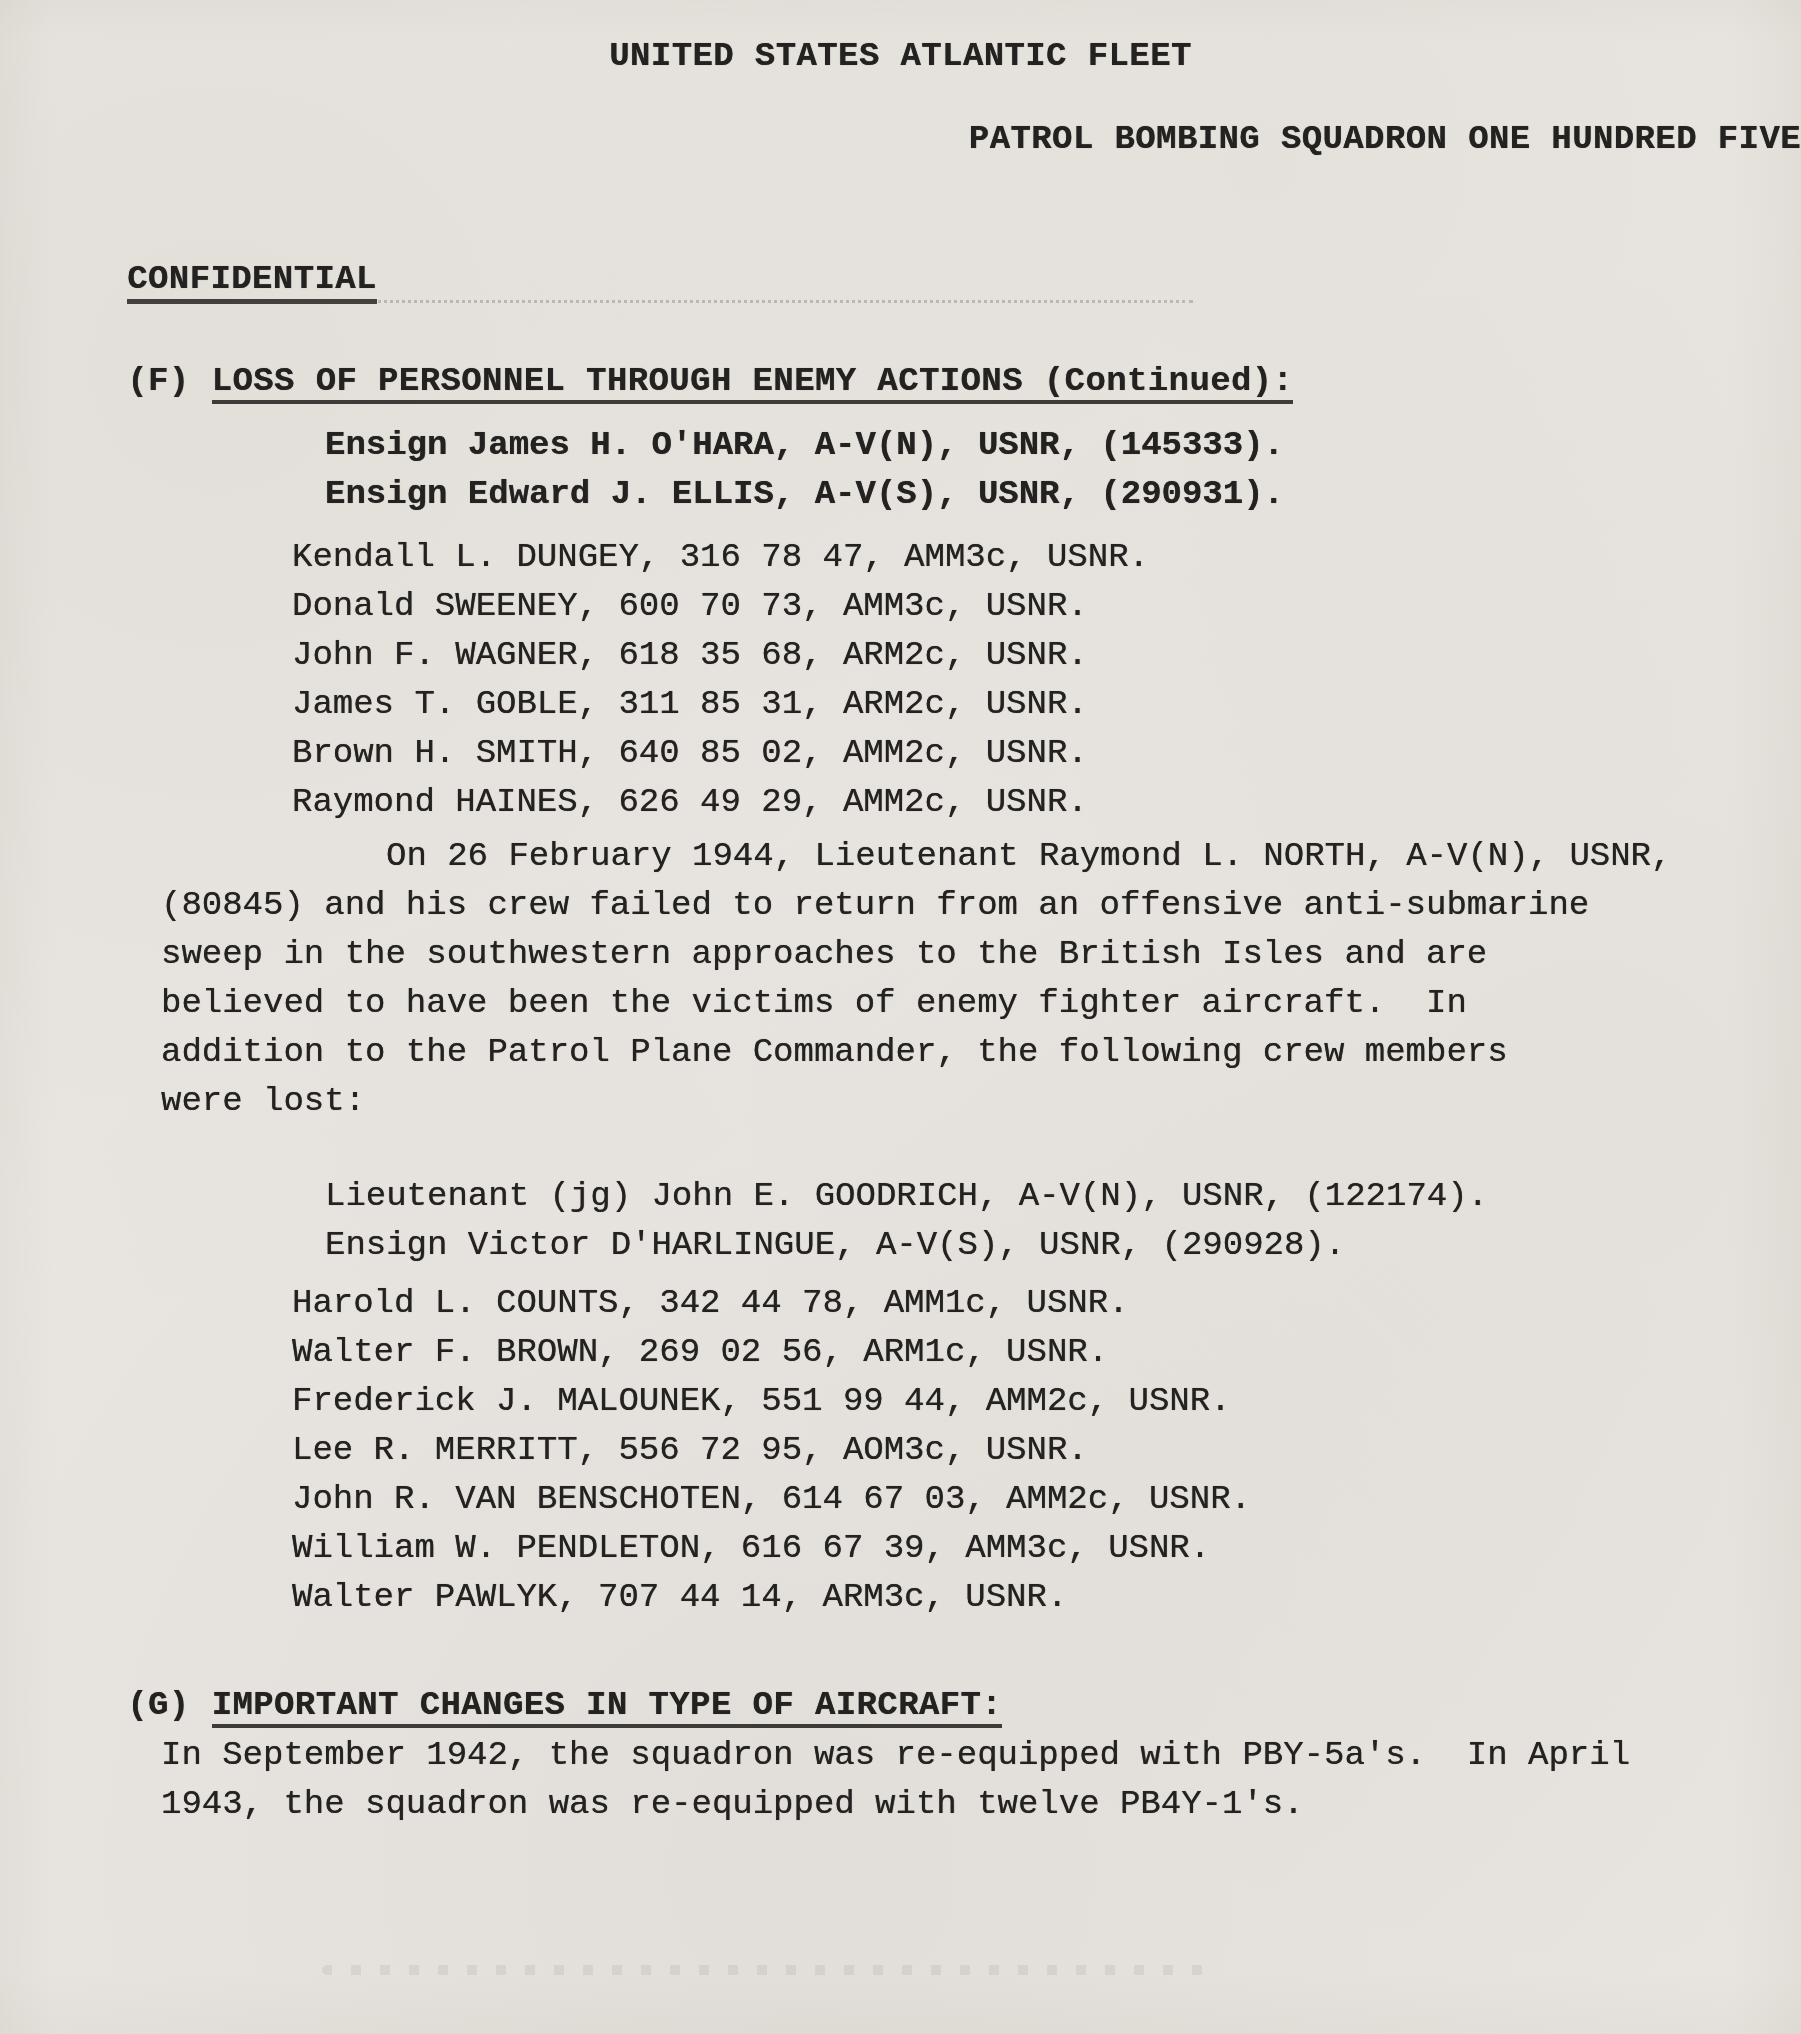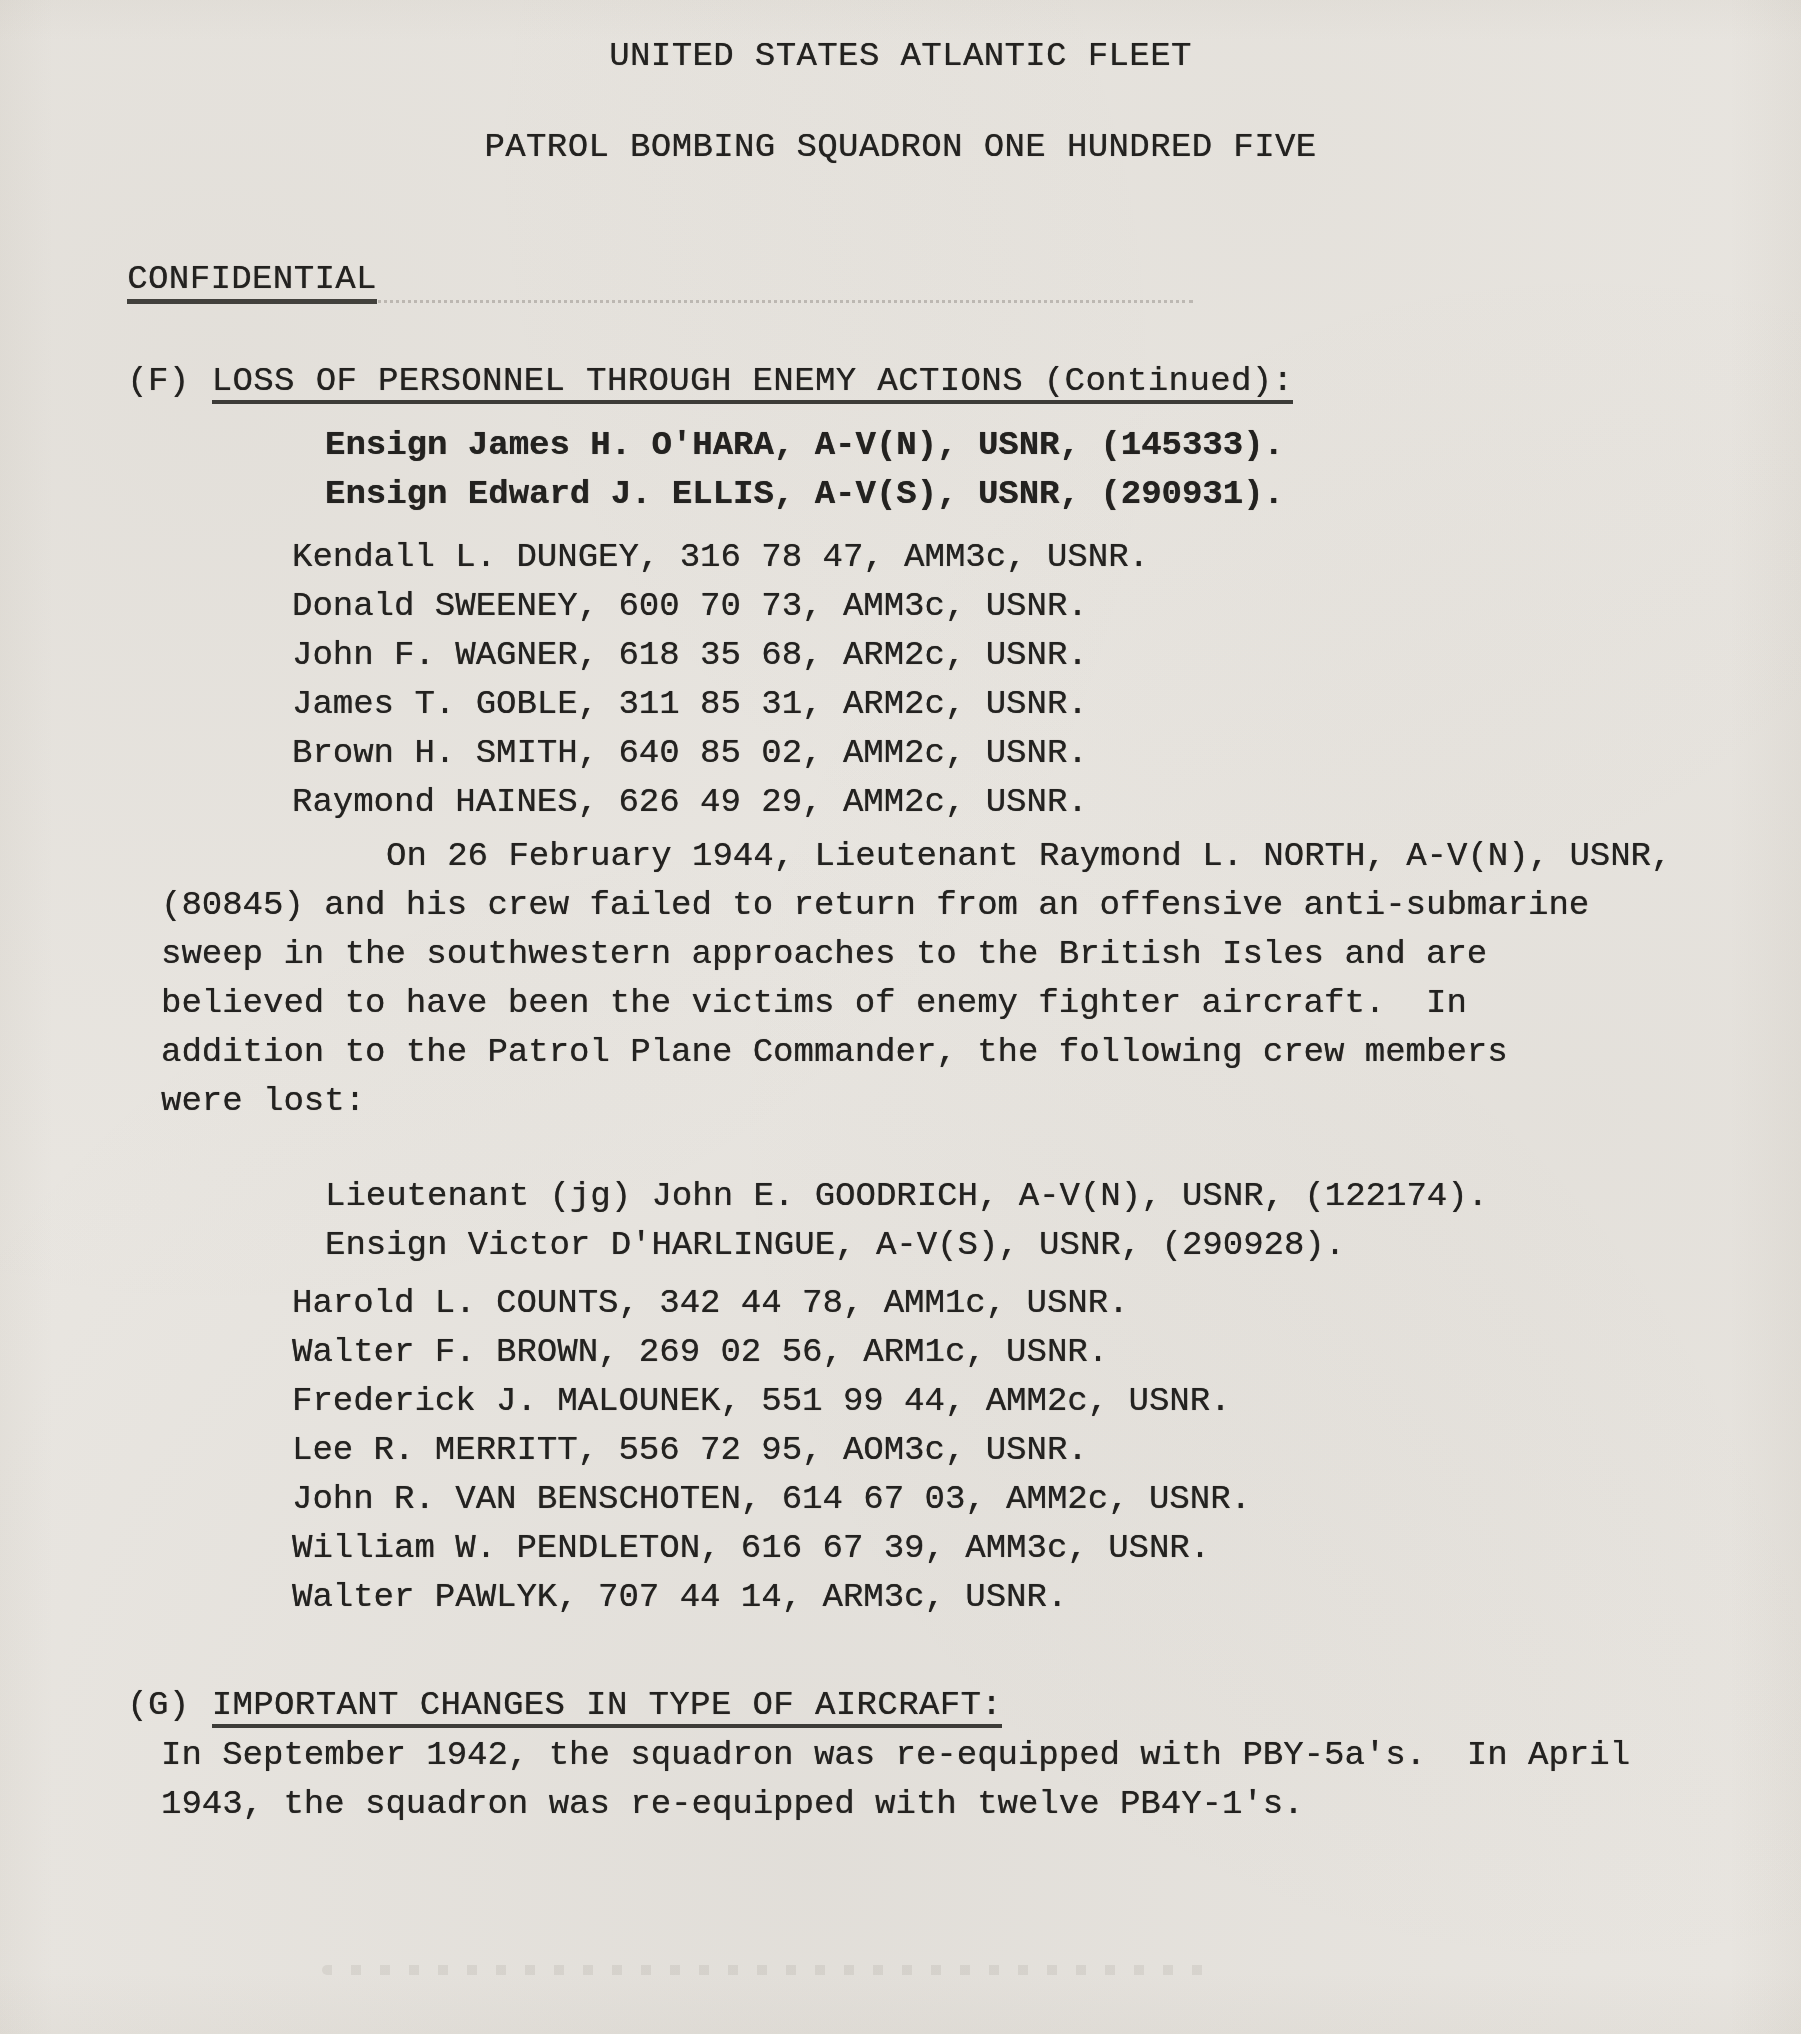--- a/index.html
+++ b/index.html
@@ -23,21 +23,21 @@
     font-size: 34px;
     color: #232220;
   }
   .line, .block div {
     white-space: pre;
     text-shadow: 0 0 0.8px rgba(25,23,20,0.55), 0.3px 0.3px 0.5px rgba(25,23,20,0.35);
   }
   .abs { position: absolute; }
   .center { left: 0; width: 100%; text-align: center; }
   .block { position: absolute; line-height: 49px; }
-  .hd { font-weight: normal; letter-spacing: 0.4px; }
+  .hd { font-weight: bold; letter-spacing: 0.4px; }
   .ul {
     display: inline-block;
     border-bottom: 4.2px solid rgba(38,36,33,0.88);
     padding-bottom: 0;
   }
   .ul2 {
     display: inline-block;
     border-bottom: 5.1px solid rgba(38,36,33,0.85);
     padding-bottom: 0.8px;
   }
@@ -54,21 +54,21 @@
       rgba(95,88,76,0.10) 0px 10.2px, transparent 10.2px 29px);
     border-radius: 5.1px;
   }
 </style>
 </head>
 <body>
 
 <div class="page">
 
   <div class="line abs center hd" style="top:37px;">UNITED STATES ATLANTIC FLEET</div>
-  <div class="line abs center hd" style="top:128px;">PATROL BOMBING SQUADRON ONE HUNDRED FIVE</div>
+  <div class="line abs center hd" style="top:120px;text-align:right;">PATROL BOMBING SQUADRON ONE HUNDRED FIVE</div>
 
   <div class="line abs hd" style="top:222px; left:44px;">
     <span class="ul2">CONFIDENTIAL</span>
   </div>
 
   <div class="artifact-dotted"></div>
 
   <div class="line abs hd" style="top:324px; left:44px;">
     <span class="sec-label">(F)</span><span class="ul">LOSS OF PERSONNEL THROUGH ENEMY ACTIONS (Continued):</span>
   </div>

